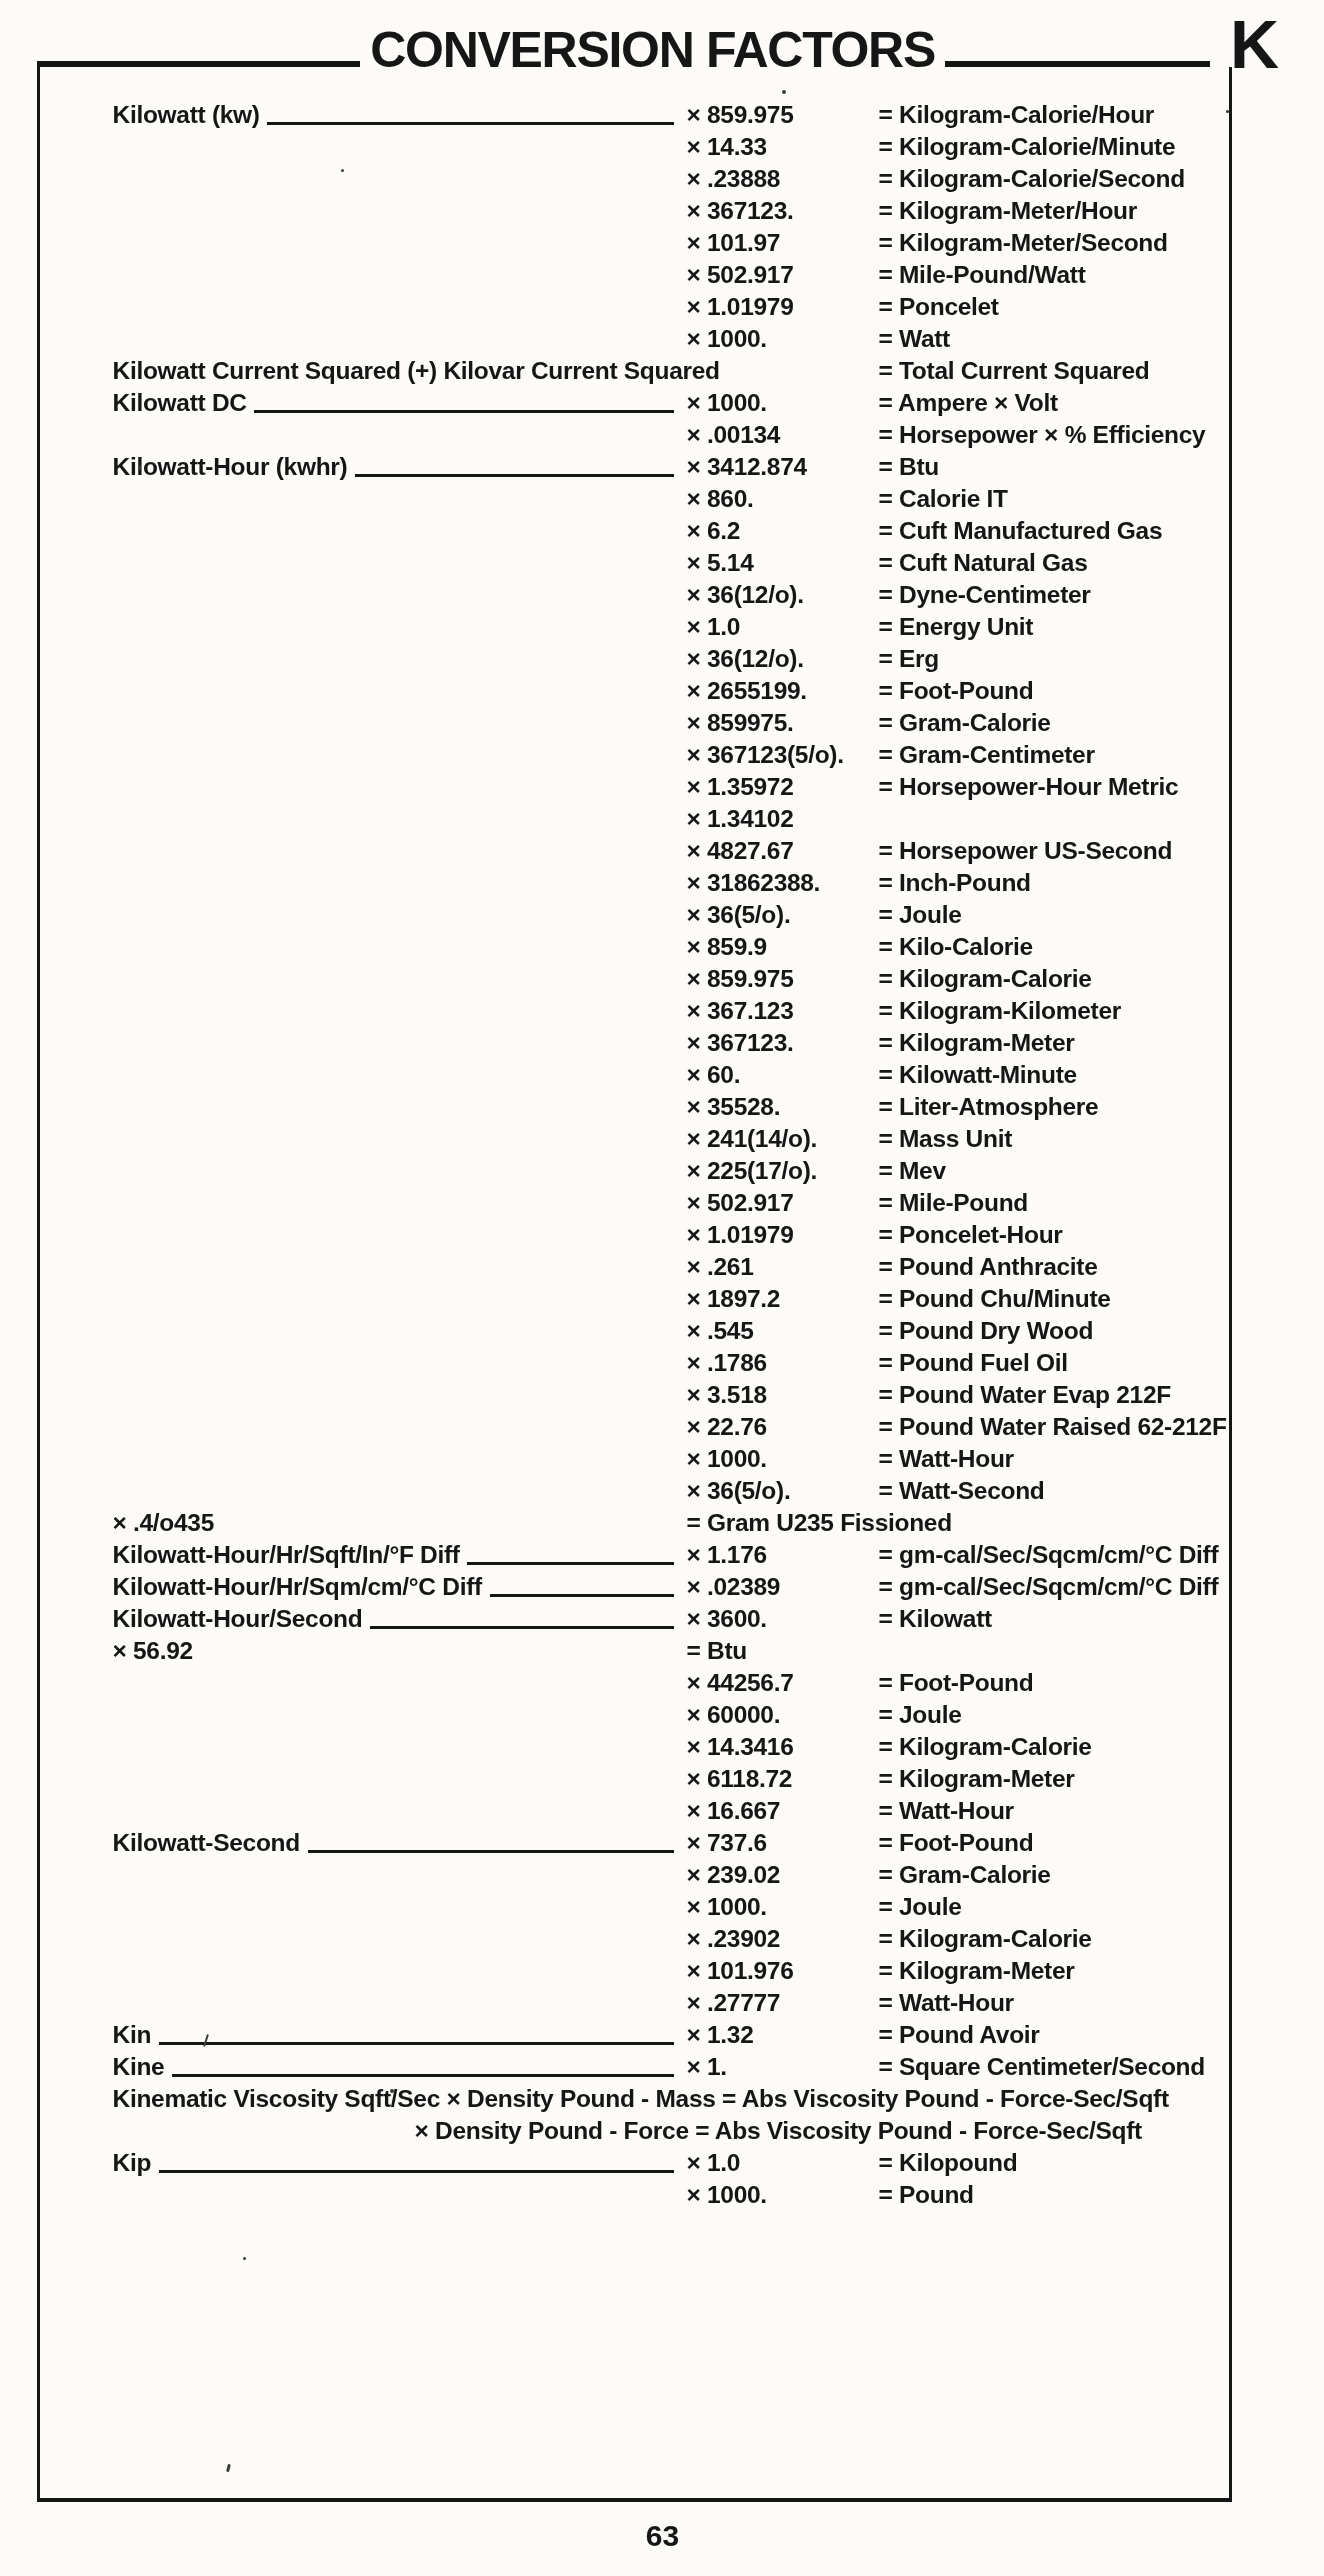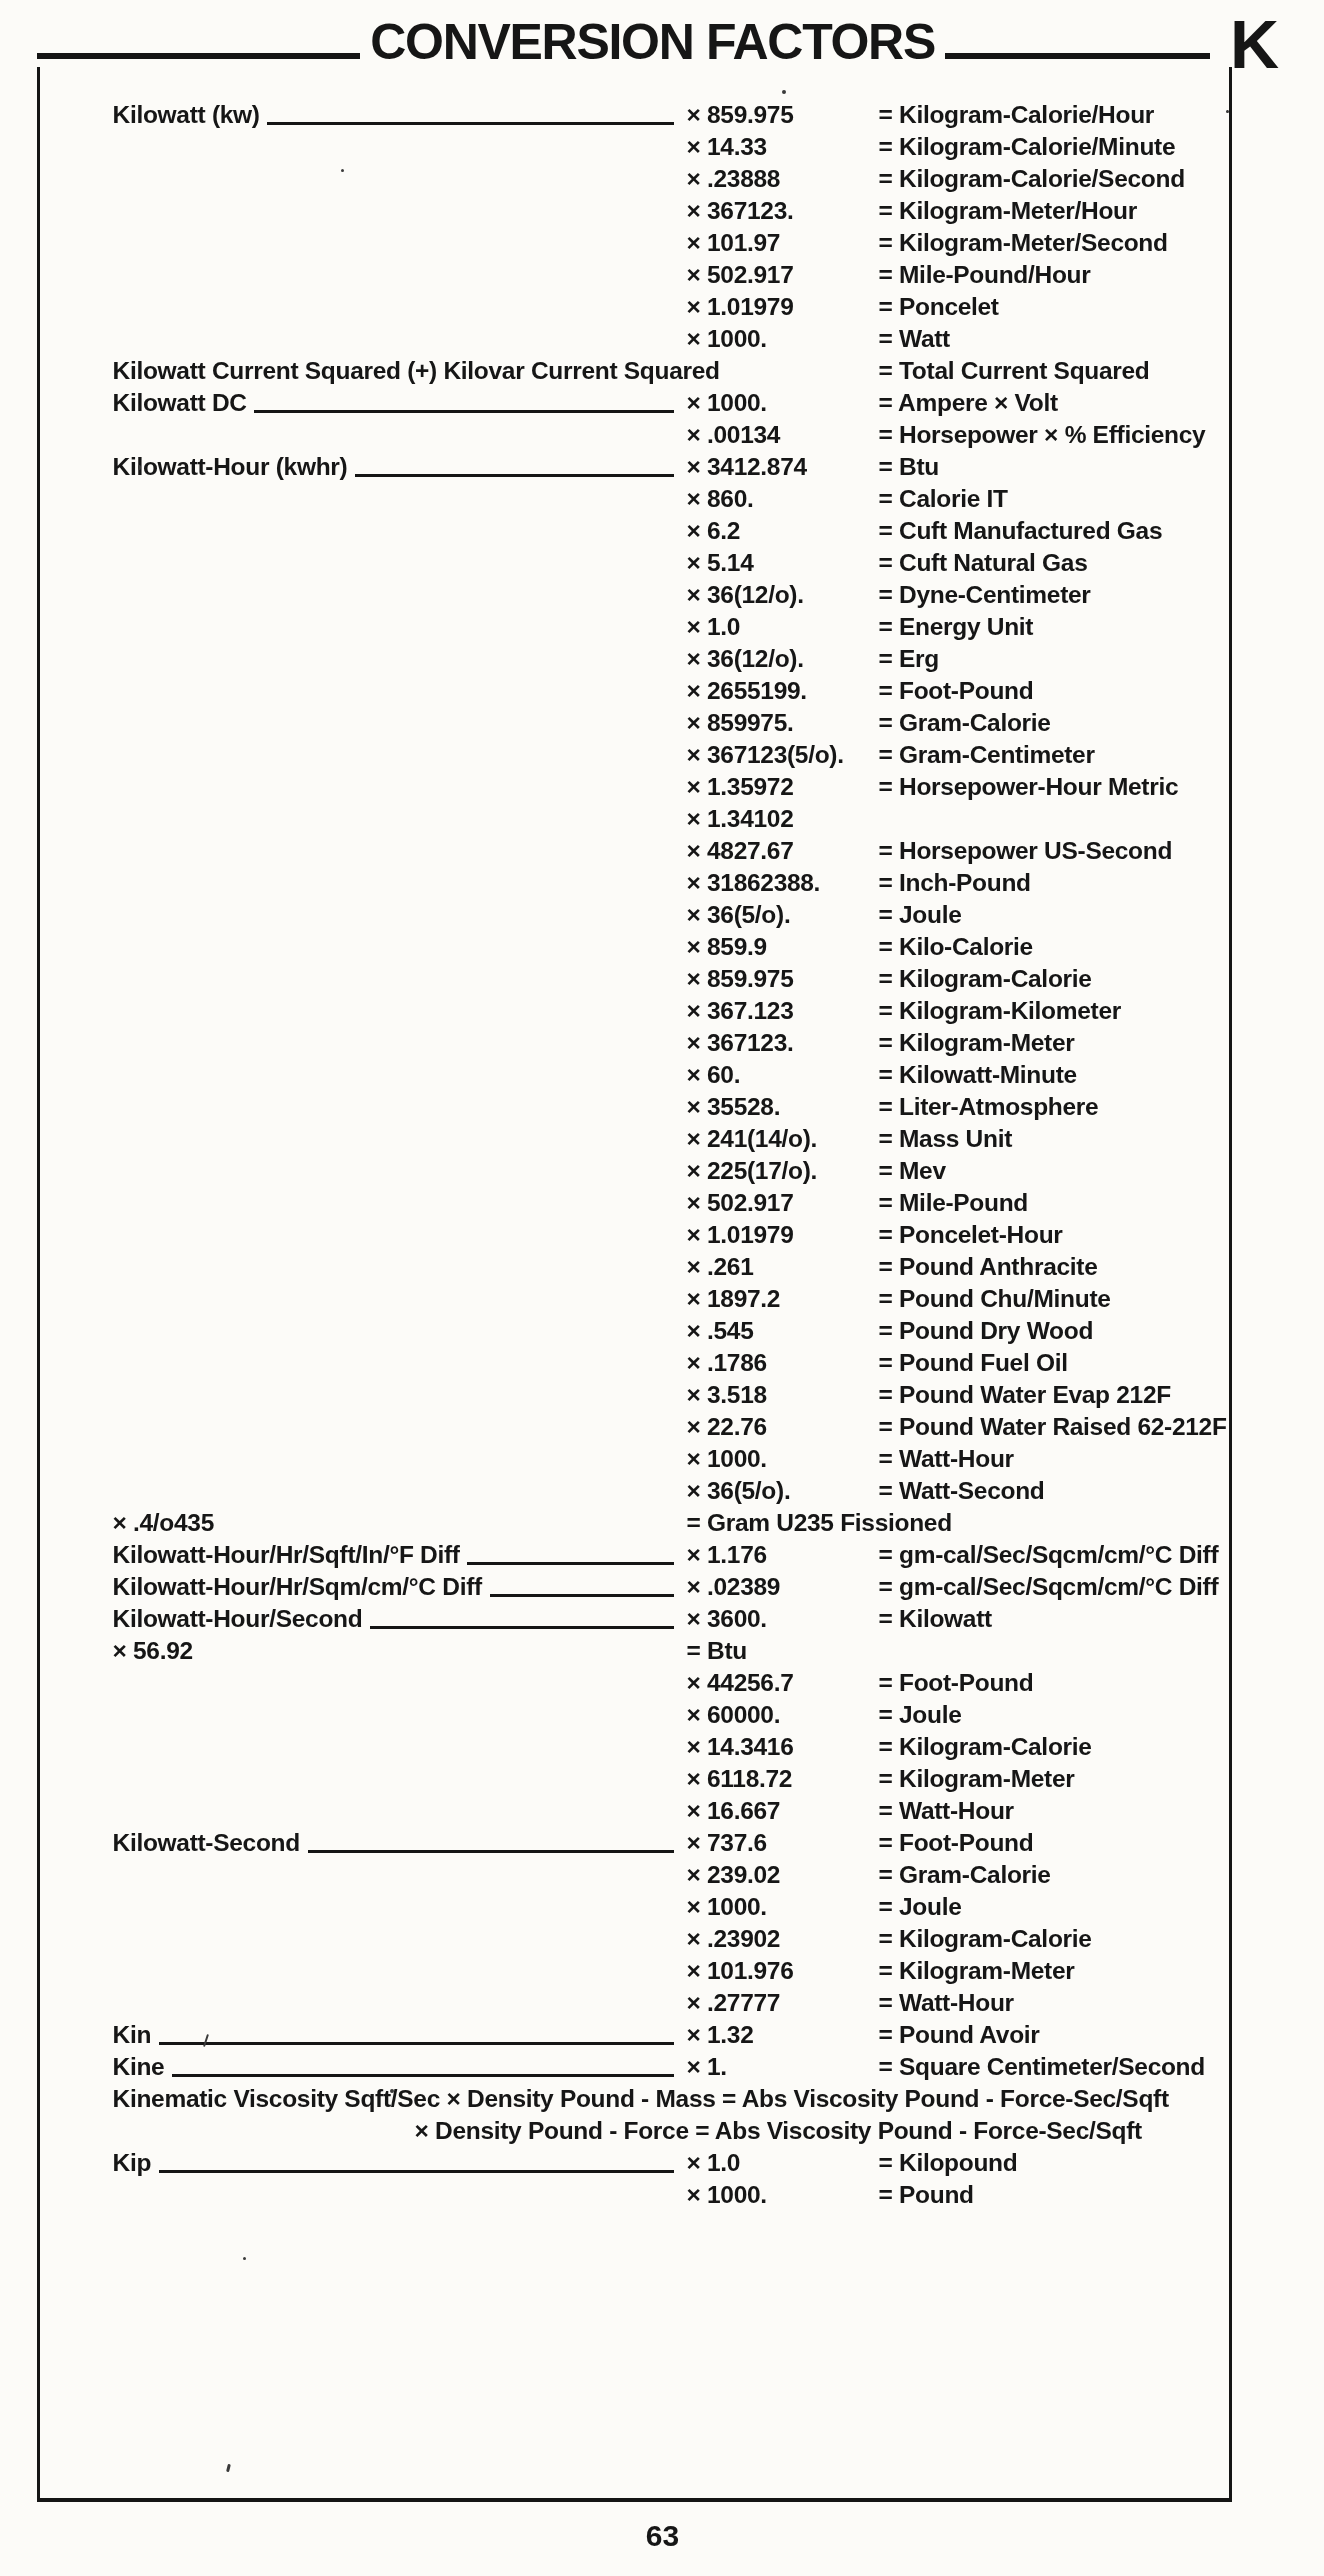--- a/index.html
+++ b/index.html
@@ -2,21 +2,21 @@
 <html style="font-size:10.3px"><head>
 <meta charset="utf-8">
 <style>
   html,body{margin:0;padding:0;background:#fcfbf8;}
   .page{
     position:relative;width:1325px;height:2576px;background:#fcfbf8;overflow:hidden;
     font-family:"Liberation Sans",sans-serif;font-weight:700;color:#161616;
     letter-spacing:-0.3px;
   }
   
-  .title-bar{position:absolute;left:37px;top:13px;width:1173px;height:54px;
+  .title-bar{position:absolute;left:37px;top:21px;width:1173px;height:54px;
     display:flex;align-items:flex-end;}
   .rule{height:6.5px;background:#151515;margin-bottom:7.7px;}
   .rule-left{flex:1.22;}
   .rule-right{flex:1;}
   .page-title{font-size:50px;line-height:1;letter-spacing:-1.3px;padding:0 10.3px;white-space:nowrap;}
   .letter-k{position:absolute;left:1230px;top:10.3px;font-size:68px;line-height:1;letter-spacing:-1.3px;}
   
   .box{position:absolute;left:37px;top:67px;width:1195px;height:2435px;box-sizing:border-box;
     border-left:3.9px solid #151515;border-right:3.9px solid #151515;border-bottom:4.5px solid #151515;padding-left:48px;}
   .rows{padding:32px 5.2px 0 24.5px;}
@@ -91,21 +91,21 @@
             <span></span>
           </div>
           <div class="cell value-cell">× 101.97</div>
           <div class="cell result-cell">= Kilogram-Meter/Second</div>
         </div>
         <div class="row">
           <div class="cell label-cell">
             <span></span>
           </div>
           <div class="cell value-cell">× 502.917</div>
-          <div class="cell result-cell">= Mile-Pound/Hour</div>
+          <div class="cell result-cell">= Mile-Pound/Watt</div>
         </div>
         <div class="row">
           <div class="cell label-cell">
             <span></span>
           </div>
           <div class="cell value-cell">× 1.01979</div>
           <div class="cell result-cell">= Poncelet</div>
         </div>
         <div class="row">
           <div class="cell label-cell">

